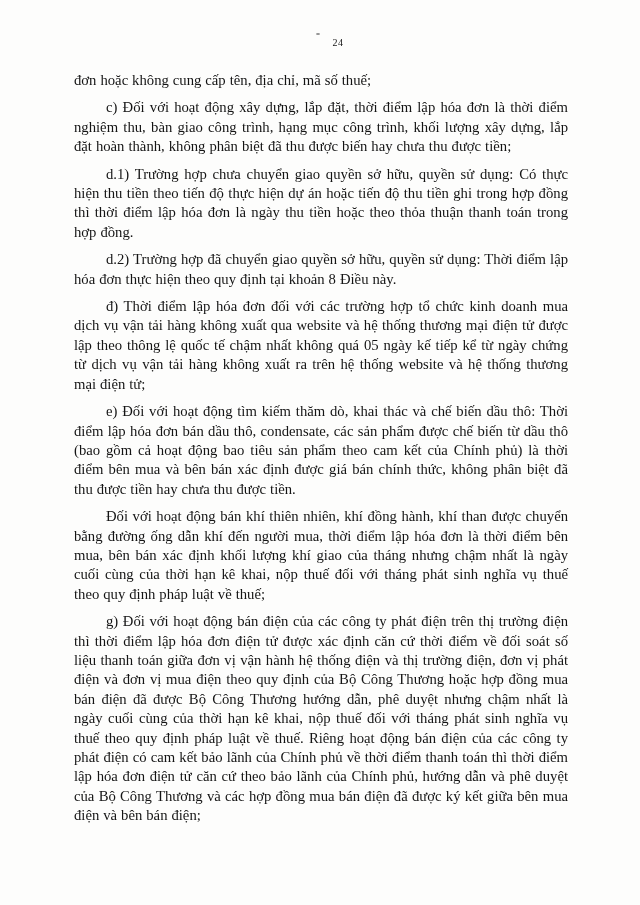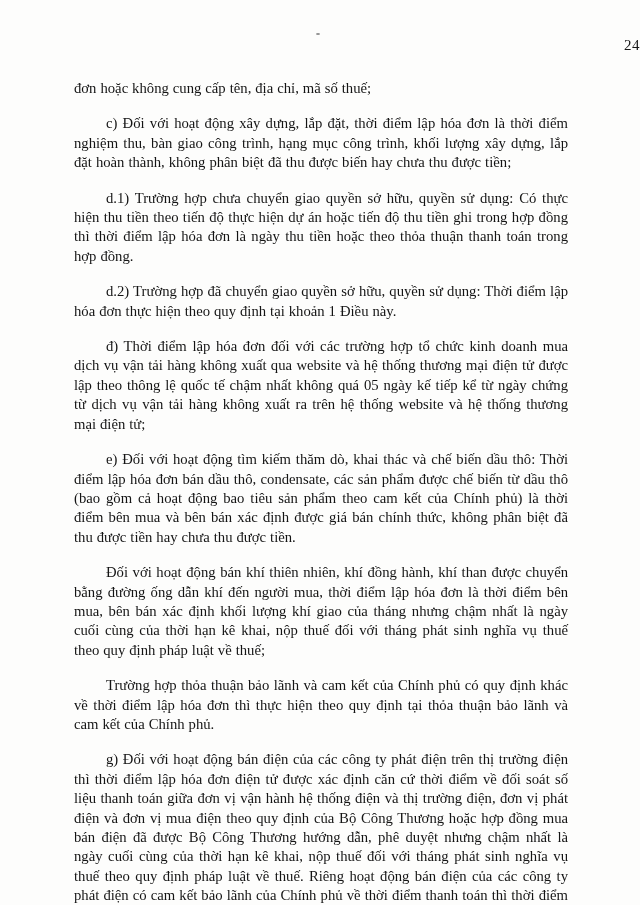--- a/index.html
+++ b/index.html
@@ -14,42 +14,42 @@
     background: #fdfdfc;
     overflow: hidden;
     font-family: "Liberation Serif", "DejaVu Serif", serif;
     color: #141414;
   }
   .page-number {
     position: absolute;
     top: 37px;
     left: 36px;
     right: 0;
-    text-align: right;
-    font-size: 15px;
+    text-align: center;
+    font-size: 10px;
     letter-spacing: 0.5px;
     color: #161616;
   }
   .speck {
     position: absolute;
     top: 33px;
     left: 316px;
     width: 4px;
     height: 2px;
     background: #8f8f8f;
     border-radius: 50%;
   }
   .content {
     position: absolute;
     top: 63px;
     left: 74px;
     width: 494px;
   }
   .para {
-    margin: 16px 0 5px 0;
+    margin: 8px 0 5px 0;
     font-size: 14.7px;
     line-height: 19.4px;
     text-align: justify;
     word-spacing: 0.3px;
   }
   .indent {
     text-indent: 32px;
   }
   .it {
   }
@@ -65,26 +65,25 @@
 
   <div class="content">
 
     <p class="para">đơn hoặc không cung cấp tên, địa chỉ, mã số thuế;</p>
 
     <p class="para indent">c) Đối với hoạt động xây dựng, lắp đặt, thời điểm lập hóa đơn là thời điểm nghiệm thu, bàn giao công trình, hạng mục công trình, khối lượng xây dựng, lắp đặt hoàn thành, không phân biệt đã thu được biến hay chưa thu được tiền;</p>
 
 
     <p class="para indent">d.1) Trường hợp chưa chuyển giao quyền sở hữu, quyền sử dụng: Có thực hiện thu tiền theo tiến độ thực hiện dự án hoặc tiến độ thu tiền ghi trong hợp đồng thì thời điểm lập hóa đơn là ngày thu tiền hoặc theo thỏa thuận thanh toán trong hợp đồng.</p>
 
-    <p class="para indent">d.2) Trường hợp đã chuyển giao quyền sở hữu, quyền sử dụng: Thời điểm lập hóa đơn thực hiện theo quy định tại khoản 1 Điều này.</p>
+    <p class="para indent">d.2) Trường hợp đã chuyển giao quyền sở hữu, quyền sử dụng: Thời điểm lập hóa đơn thực hiện theo quy định tại khoản 8 Điều này.</p>
 
     <p class="para indent">đ) Thời điểm lập hóa đơn đối với các trường hợp tổ chức kinh doanh mua dịch vụ vận tải hàng không xuất qua website và hệ thống thương mại điện tử được lập theo thông lệ quốc tế chậm nhất không quá 05 ngày kế tiếp kể từ ngày chứng từ dịch vụ vận tải hàng không xuất ra trên hệ thống website và hệ thống thương mại điện tử;</p>
 
     <p class="para indent"><span>e) Đối với hoạt động tìm kiếm thăm dò, khai thác và chế biến dầu thô: Thời điểm lập hóa đơn bán dầu thô, condensate, các sản phẩm được chế biến từ dầu thô (bao gồm cả hoạt động bao tiêu sản phẩm theo cam kết của Chính phủ) </span><span class="it">là thời</span><span> điểm bên mua và bên bán xác định được giá bán chính thức, không phân biệt đã thu được tiền hay chưa thu được tiền.</span></p>
 
     <p class="para indent">Đối với hoạt động bán khí thiên nhiên, khí đồng hành, khí than được chuyển bằng đường ống dẫn khí đến người mua, thời điểm lập hóa đơn là thời điểm bên mua, bên bán xác định khối lượng khí giao của tháng nhưng chậm nhất là ngày cuối cùng của thời hạn kê khai, nộp thuế đối với tháng phát sinh nghĩa vụ thuế theo quy định pháp luật về thuế;</p>
 
-    <p class="para indent">Trường hợp thỏa thuận bảo lãnh và cam kết của Chính phủ có quy định khác về thời điểm lập hóa đơn thì thực hiện theo quy định tại thỏa thuận bảo lãnh và cam kết của Chính phủ.</p>
 
     <p class="para indent">g) Đối với hoạt động bán điện của các công ty phát điện trên thị trường điện thì thời điểm lập hóa đơn điện tử được xác định căn cứ thời điểm về đối soát số liệu thanh toán giữa đơn vị vận hành hệ thống điện và thị trường điện, đơn vị phát điện và đơn vị mua điện theo quy định của Bộ Công Thương hoặc hợp đồng mua bán điện đã được Bộ Công Thương hướng dẫn, phê duyệt nhưng chậm nhất là ngày cuối cùng của thời hạn kê khai, nộp thuế đối với tháng phát sinh nghĩa vụ thuế theo quy định pháp luật về thuế. Riêng hoạt động bán điện của các công ty phát điện có cam kết bảo lãnh của Chính phủ về thời điểm thanh toán thì thời điểm lập hóa đơn điện tử căn cứ theo bảo lãnh của Chính phủ, hướng dẫn và phê duyệt của Bộ Công Thương và các hợp đồng mua bán điện đã được ký kết giữa bên mua điện và bên bán điện;</p>
 
   </div>
 </div>
 
 </body></html>

